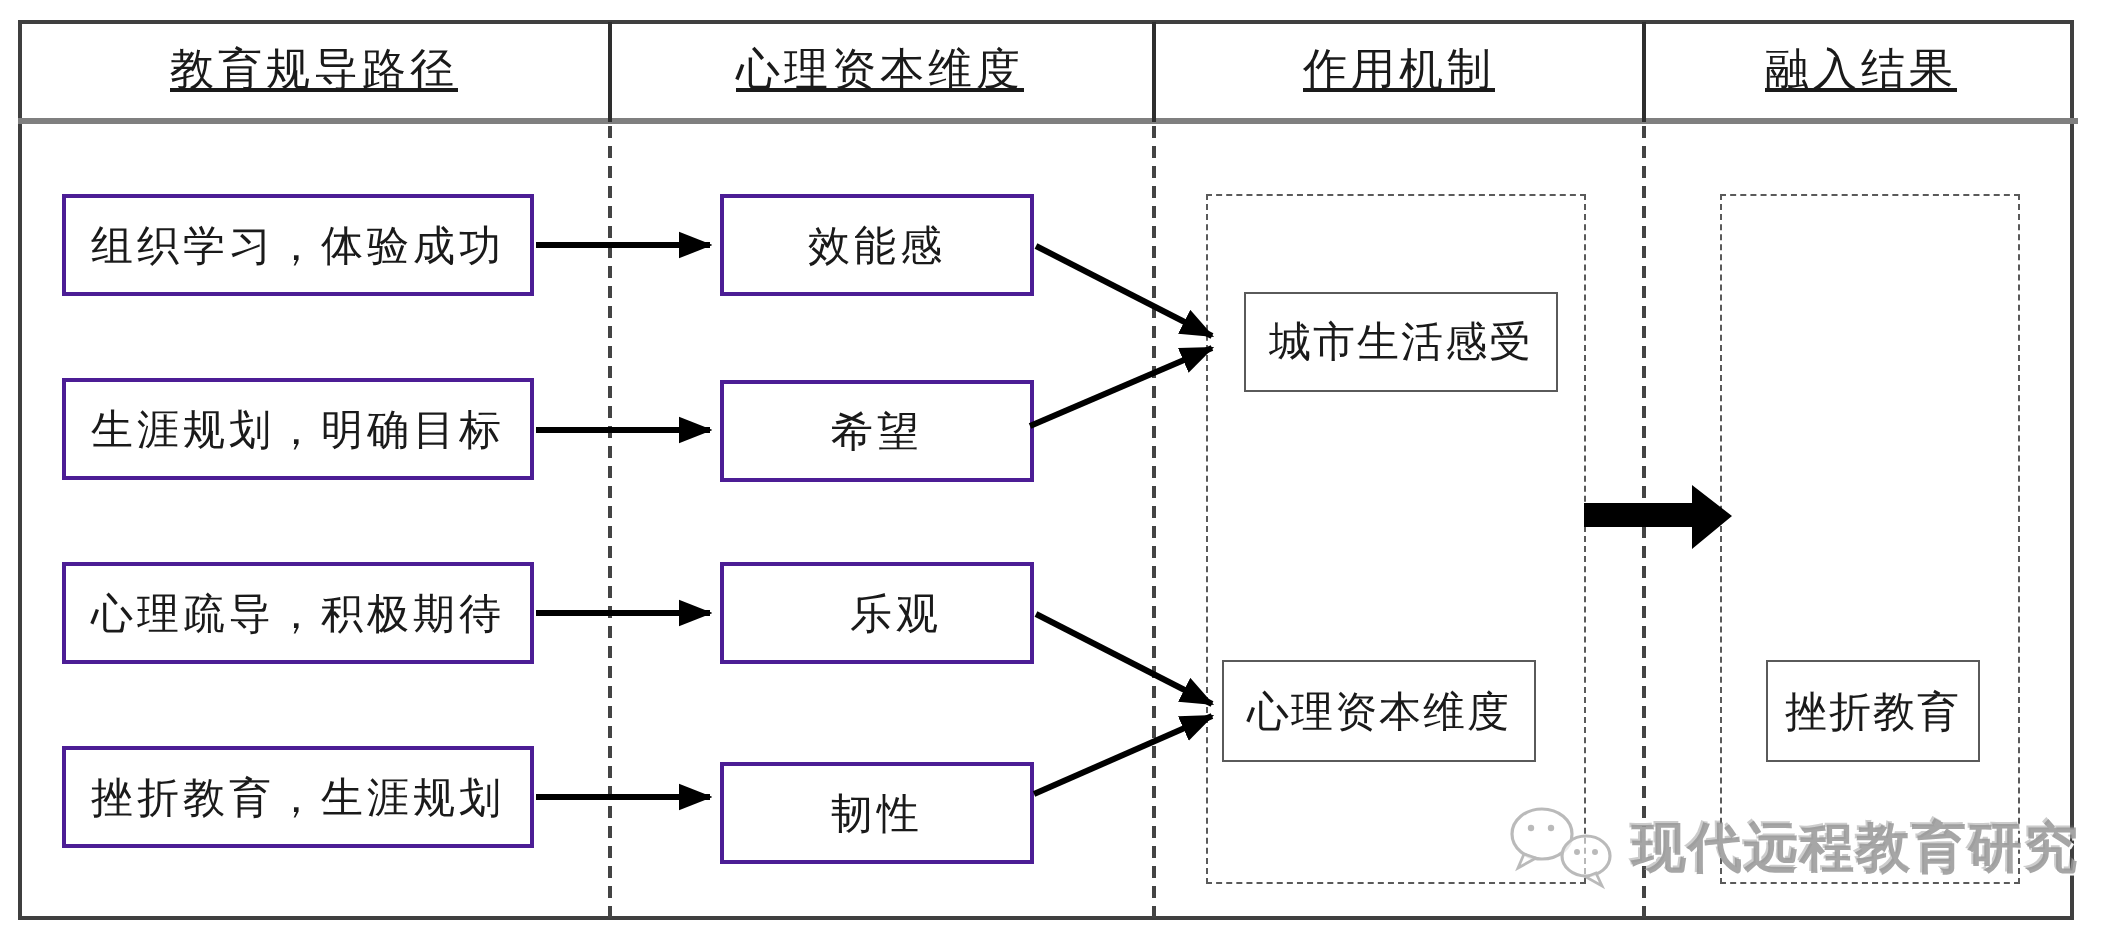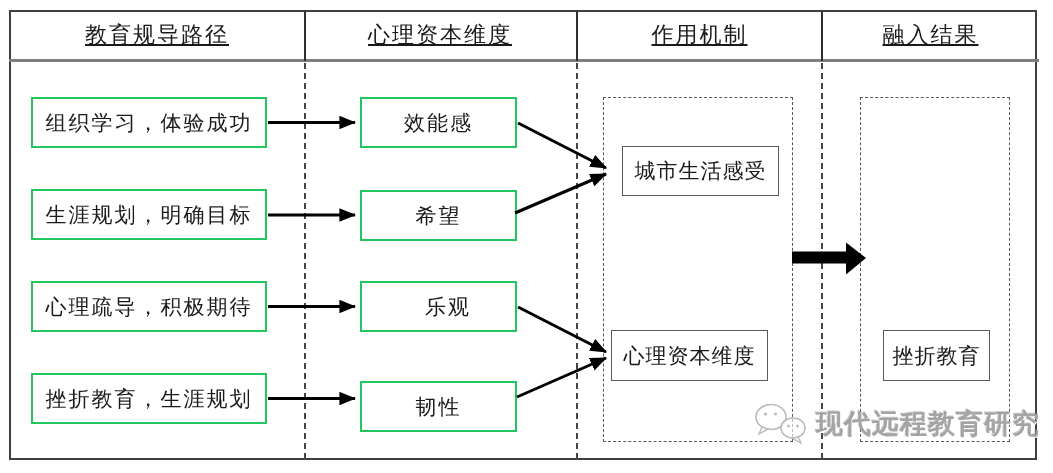--- a/index.html
+++ b/index.html
@@ -17,21 +17,21 @@
   .header-cell{
     position:absolute;top:10px;height:50px;display:flex;align-items:center;justify-content:center;
     font-size:22px;letter-spacing:2px;z-index:2;font-weight:500;text-decoration:underline;
   }
   .vsolid{position:absolute;top:11px;height:50px;width:2px;background:#2e2e2e;z-index:2;}
   .vdash{position:absolute;top:63px;height:396px;width:0;border-left:2px dashed #444444;z-index:1;}
   .node{
     position:absolute;display:flex;align-items:center;justify-content:center;
     background:#ffffff;box-sizing:border-box;z-index:2;font-size:21px;letter-spacing:2px;
   }
-  .node.big{border:2px solid #22c55e;font-family:Liberation Mono, monospace;}
+  .node.big{border:2px solid #4c1d95;font-family:Liberation Mono, monospace;}
   .node.small{border:1px solid #5a5a5a;letter-spacing:1px;}
   .group{
     position:absolute;border:1px dashed #5a5a5a;box-sizing:border-box;z-index:1;background:transparent;
   }
   .overlay{position:absolute;left:0;top:0;z-index:4;pointer-events:none;}
   .watermark{
     position:absolute;left:752px;top:401px;display:flex;align-items:center;z-index:5;
   }
   .watermark .wm-text{
     font-size:27px;font-weight:bold;letter-spacing:1px;

